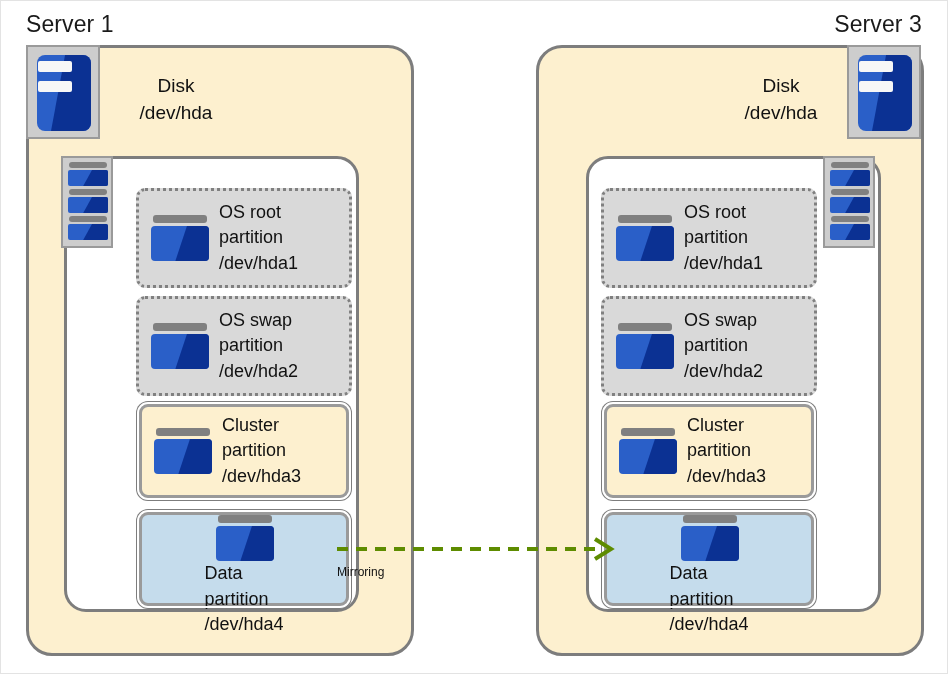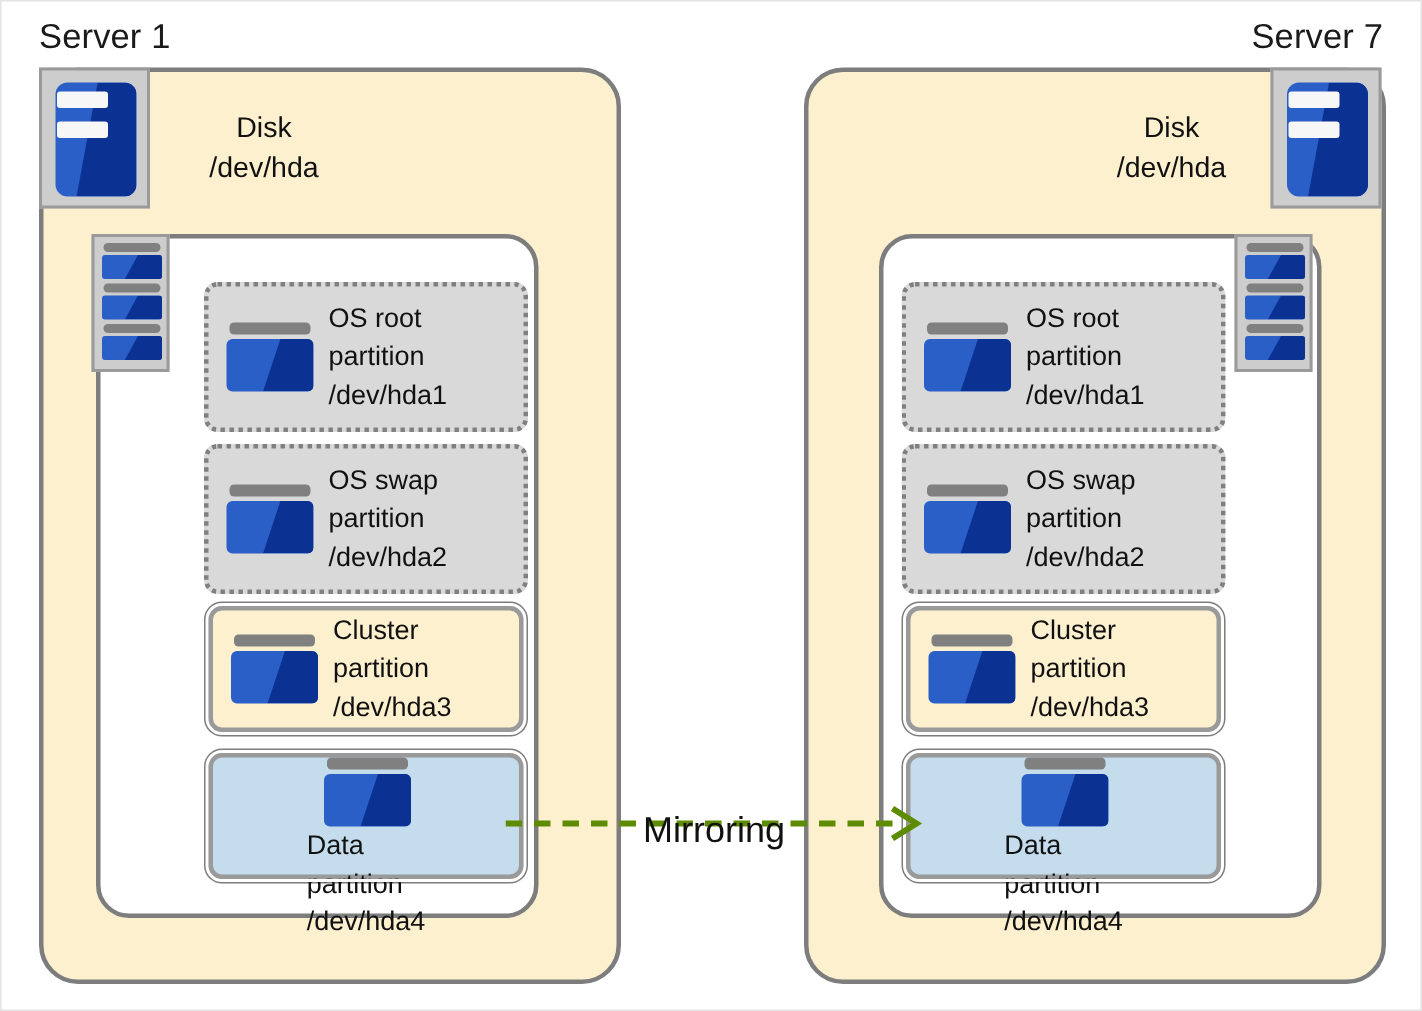--- a/index.html
+++ b/index.html
@@ -94,21 +94,21 @@
   }
   .part-card.solid{
     border:3px solid #9a9a9a;
     outline:2px solid #ffffff;
     outline-offset:0px;
     box-shadow:0 0 0 3px #7d7d7d;
     margin-bottom:14px;
     margin-left:3px;
     margin-top:3px;
     width:210px;
-    height:84px;
+    height:94px;
   }
   .part-card.cluster{background:#fdf0cf;}
   .part-card.data{background:#c5dcec;flex-direction:column;}
 
   .part-icon{
     position:relative;
     width:58px;height:46px;
     margin-left:12px;
     margin-right:10px;
     flex:0 0 auto;
@@ -215,24 +215,23 @@
   }
 
   
   #mirror-arrow{
     position:absolute;
     left:336px;top:536px;
     width:278px;height:24px;
   }
   #mirror-label{
     position:absolute;
-    left:336px;top:539px;
+    left:336px;top:564px;
     width:278px;
-    text-align:center;
-    font-size:24px;
+    font-size:12px;
     color:#111;
   }
 </style>
 </head>
 <body>
 
 <div class="page">
 
   <div class="server-label" id="server1-label">Server 1</div>
 
@@ -311,21 +310,21 @@
     <div class="row">
         <div class="rbar"></div>
         <div class="rbody"></div>
       </div>
     <div class="row">
         <div class="rbar"></div>
         <div class="rbody"></div>
       </div>
   </div>
 
-  <div class="server-label" id="server2-label">Server 7</div>
+  <div class="server-label" id="server2-label">Server 3</div>
 
   <div class="server-box" id="server2-box"></div>
 
   <div class="disk-caption" id="disk2-caption">
     <div>Disk</div>
     <div>/dev/hda</div>
   </div>
 
   <div class="partitions-box" id="partbox2"></div>
 

